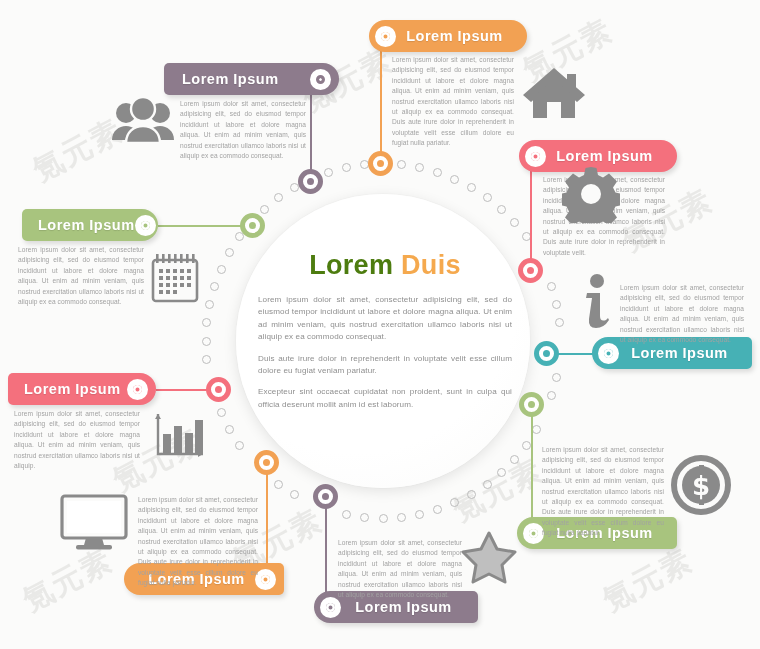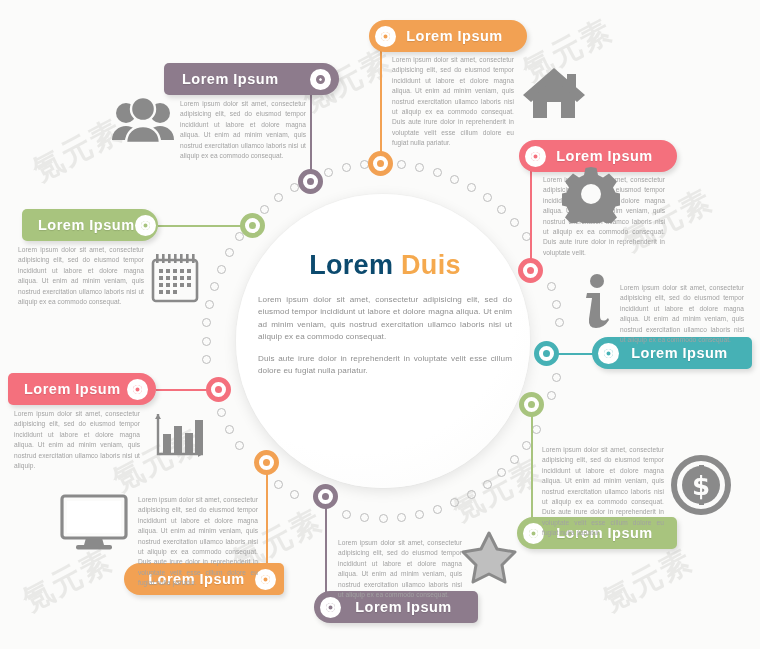--- a/index.html
+++ b/index.html
@@ -25,21 +25,21 @@
     box-shadow:0 3px 14px rgba(0,0,0,.10), 0 0 0 1px rgba(0,0,0,.015);
   }
   #center-inner{
     position:absolute;left:258px;top:250px;width:254px;
     text-align:left;
   }
   #center-title{
     font-size:27px;font-weight:700;letter-spacing:.3px;margin:0 0 13px 0;
     text-align:center;
   }
-  #center-title .w1{color:#0c4a6e;}
+  #center-title .w1{color:#4d7c0f;}
   #center-title .w2{color:#f5a94e;}
   .center-p{
     font-size:8.1px;line-height:12.4px;color:#8f8f8f;text-align:justify;
     margin:0 0 9px 0;letter-spacing:.1px;
   }
   .center-p:last-child{margin-bottom:0;}
 
   
   .ring-dot{
     position:absolute;width:9px;height:9px;border-radius:50%;
@@ -168,21 +168,22 @@
 
   <div class="conn" style="left:325px;top:496px;width:1.6px;height:111px;background:#8d7b8c;"></div>
 
   <div id="center-disc"></div>
   <div id="center-inner">
     <h1 id="center-title">
       <span class="w1">Lorem</span>
       <span class="w2">Duis</span>
     </h1>
     <p class="center-p">Lorem ipsum dolor sit amet, consectetur adipisicing elit, sed do eiusmod tempor incididunt ut labore et dolore magna aliqua. Ut enim ad minim veniam, quis nostrud exercitation ullamco laboris nisi ut aliquip ex ea commodo consequat.</p>
-    <p class="center-p">Duis aute irure dolor in reprehenderit in voluptate velit esse cillum dolore eu fugiat nulla pariatur.</p>
+    <p class="center-p">Duis aute irure dolor in reprehenderit in voluptate velit esse cillum dolore eu fugiat veniam pariatur.</p>
+    <p class="center-p">Excepteur sint occaecat cupidatat non proident, sunt in culpa qui officia deserunt mollit anim id est laborum.</p>
   </div>
 
   <div class="target" style="left:298px;top:169px;width:25px;height:25px;border:5px solid #8d7b8c;">
     <i class="dot" style="width:7px;height:7px;background:#8d7b8c;"></i>
     </div>
 
   <div class="target" style="left:368px;top:151px;width:25px;height:25px;border:5px solid #f2a153;">
     <i class="dot" style="width:7px;height:7px;background:#f2a153;"></i>
     </div>
 

